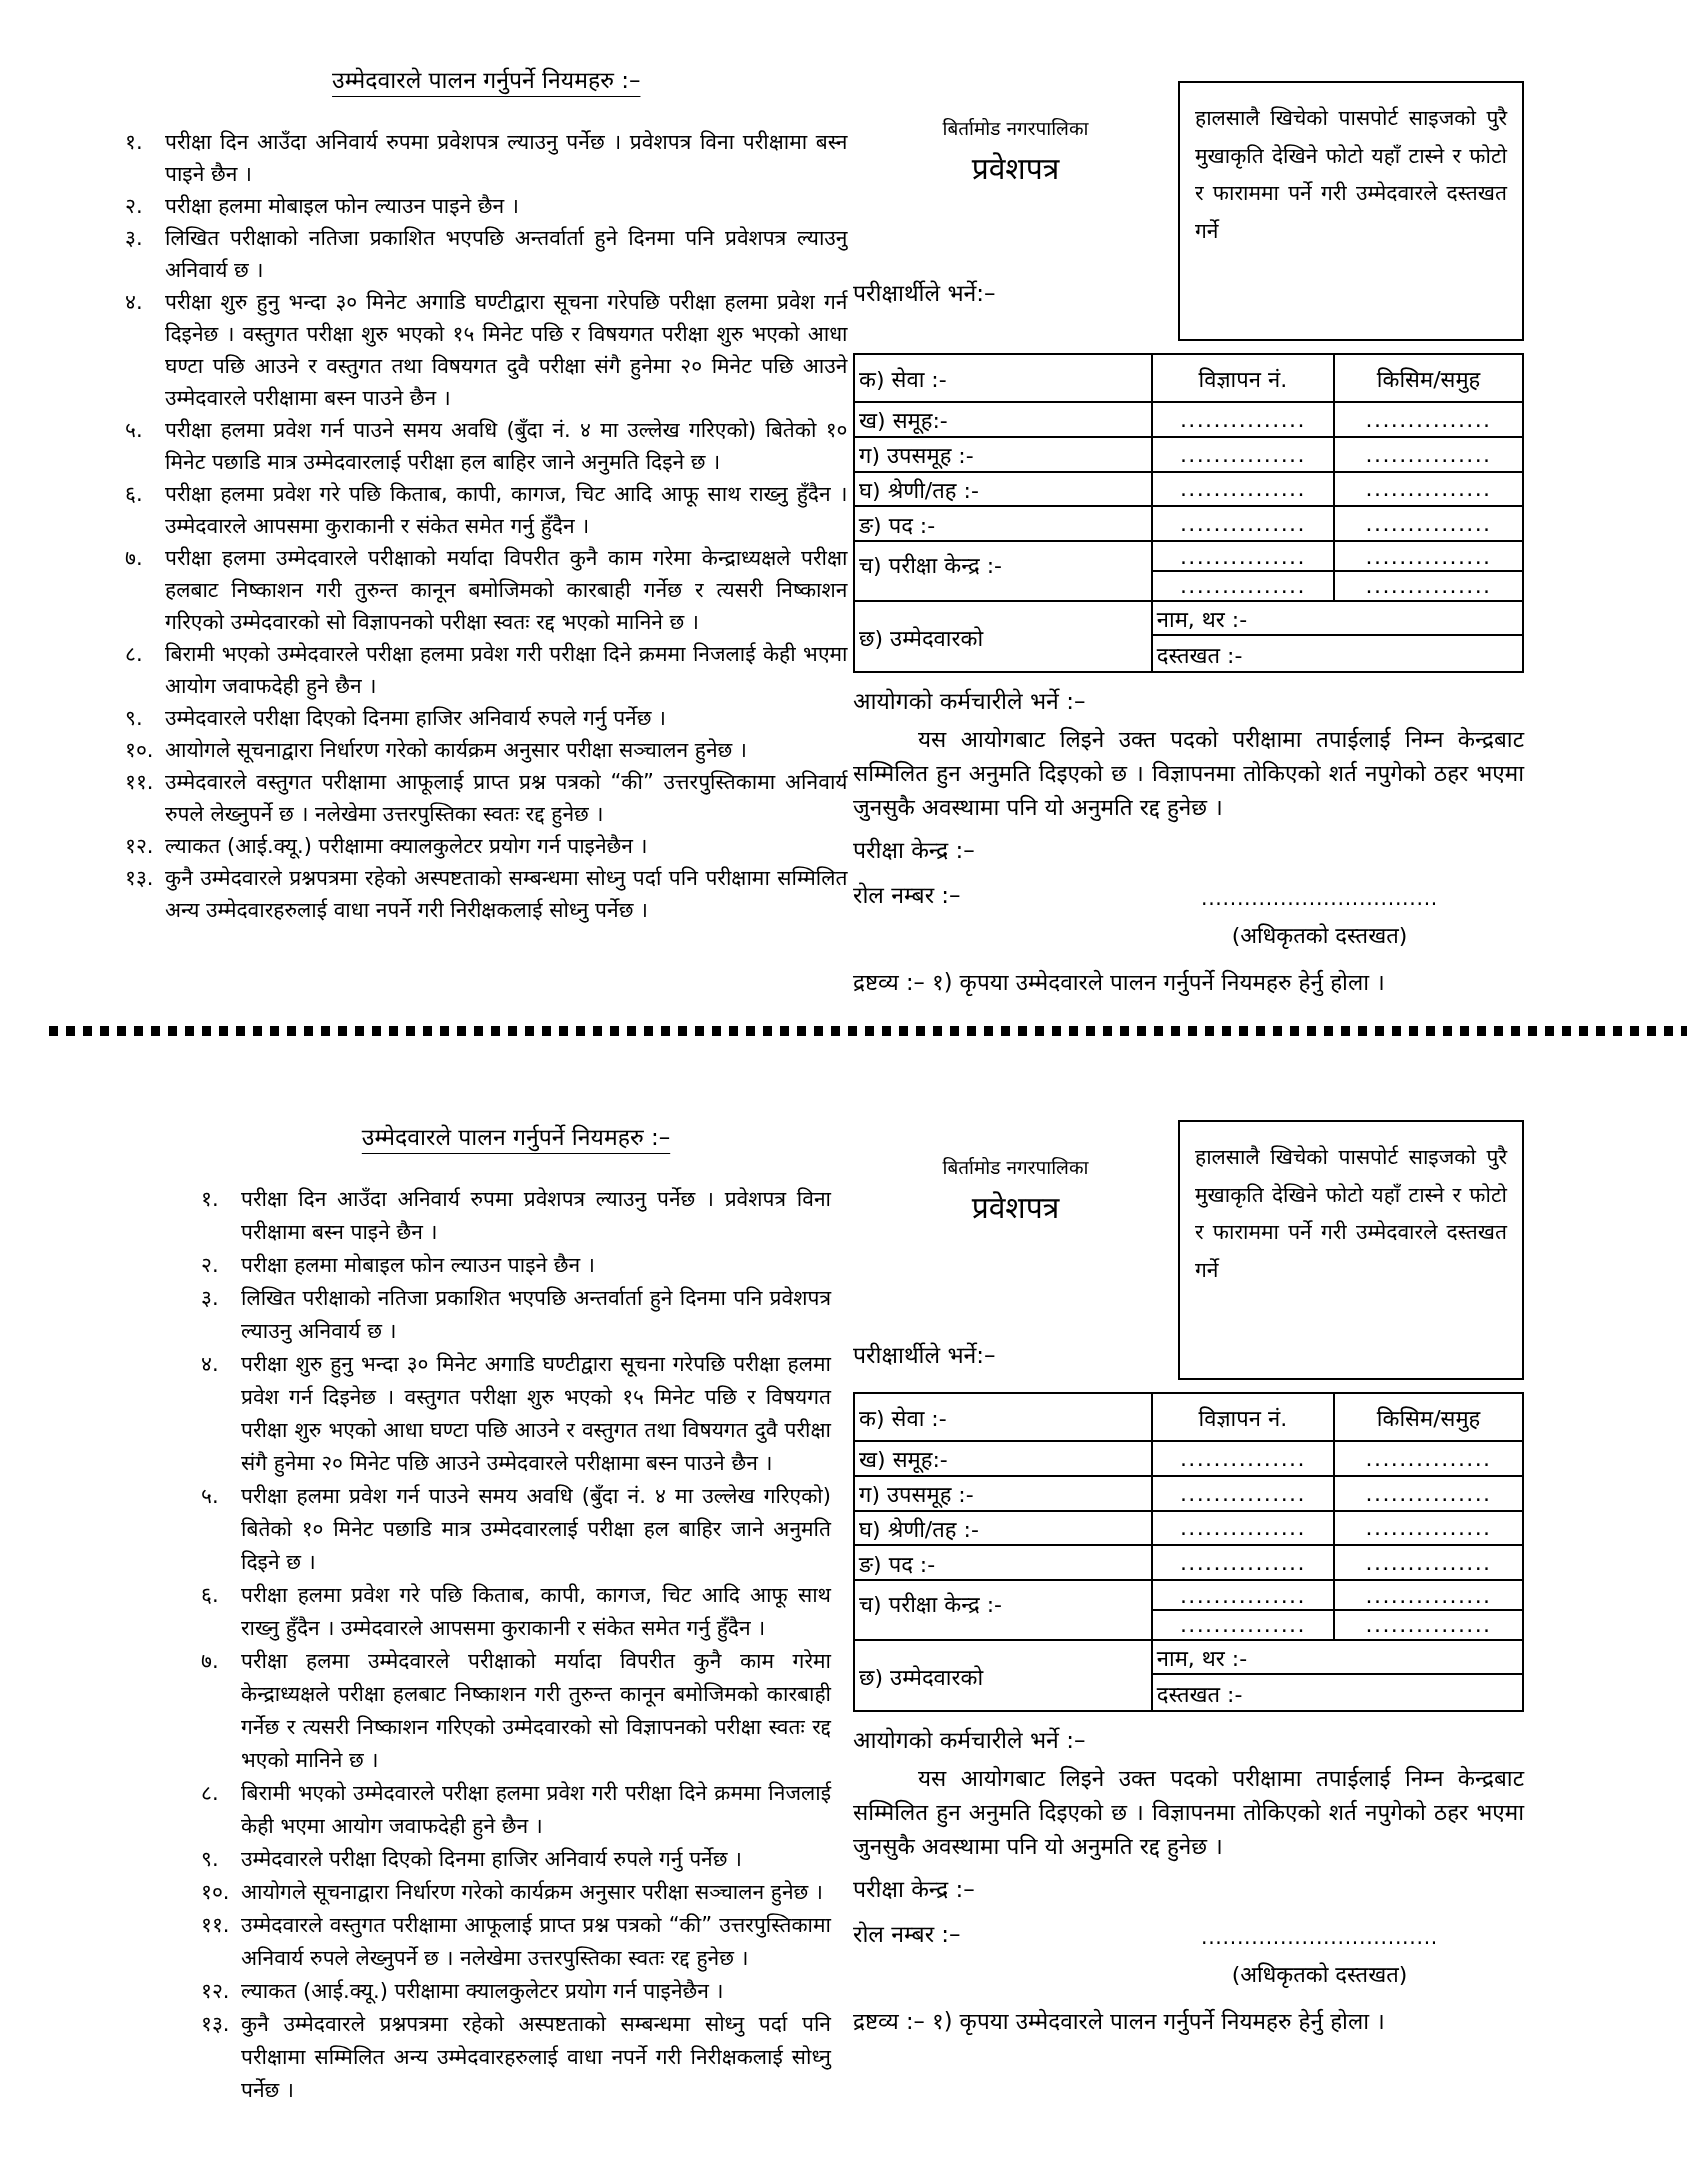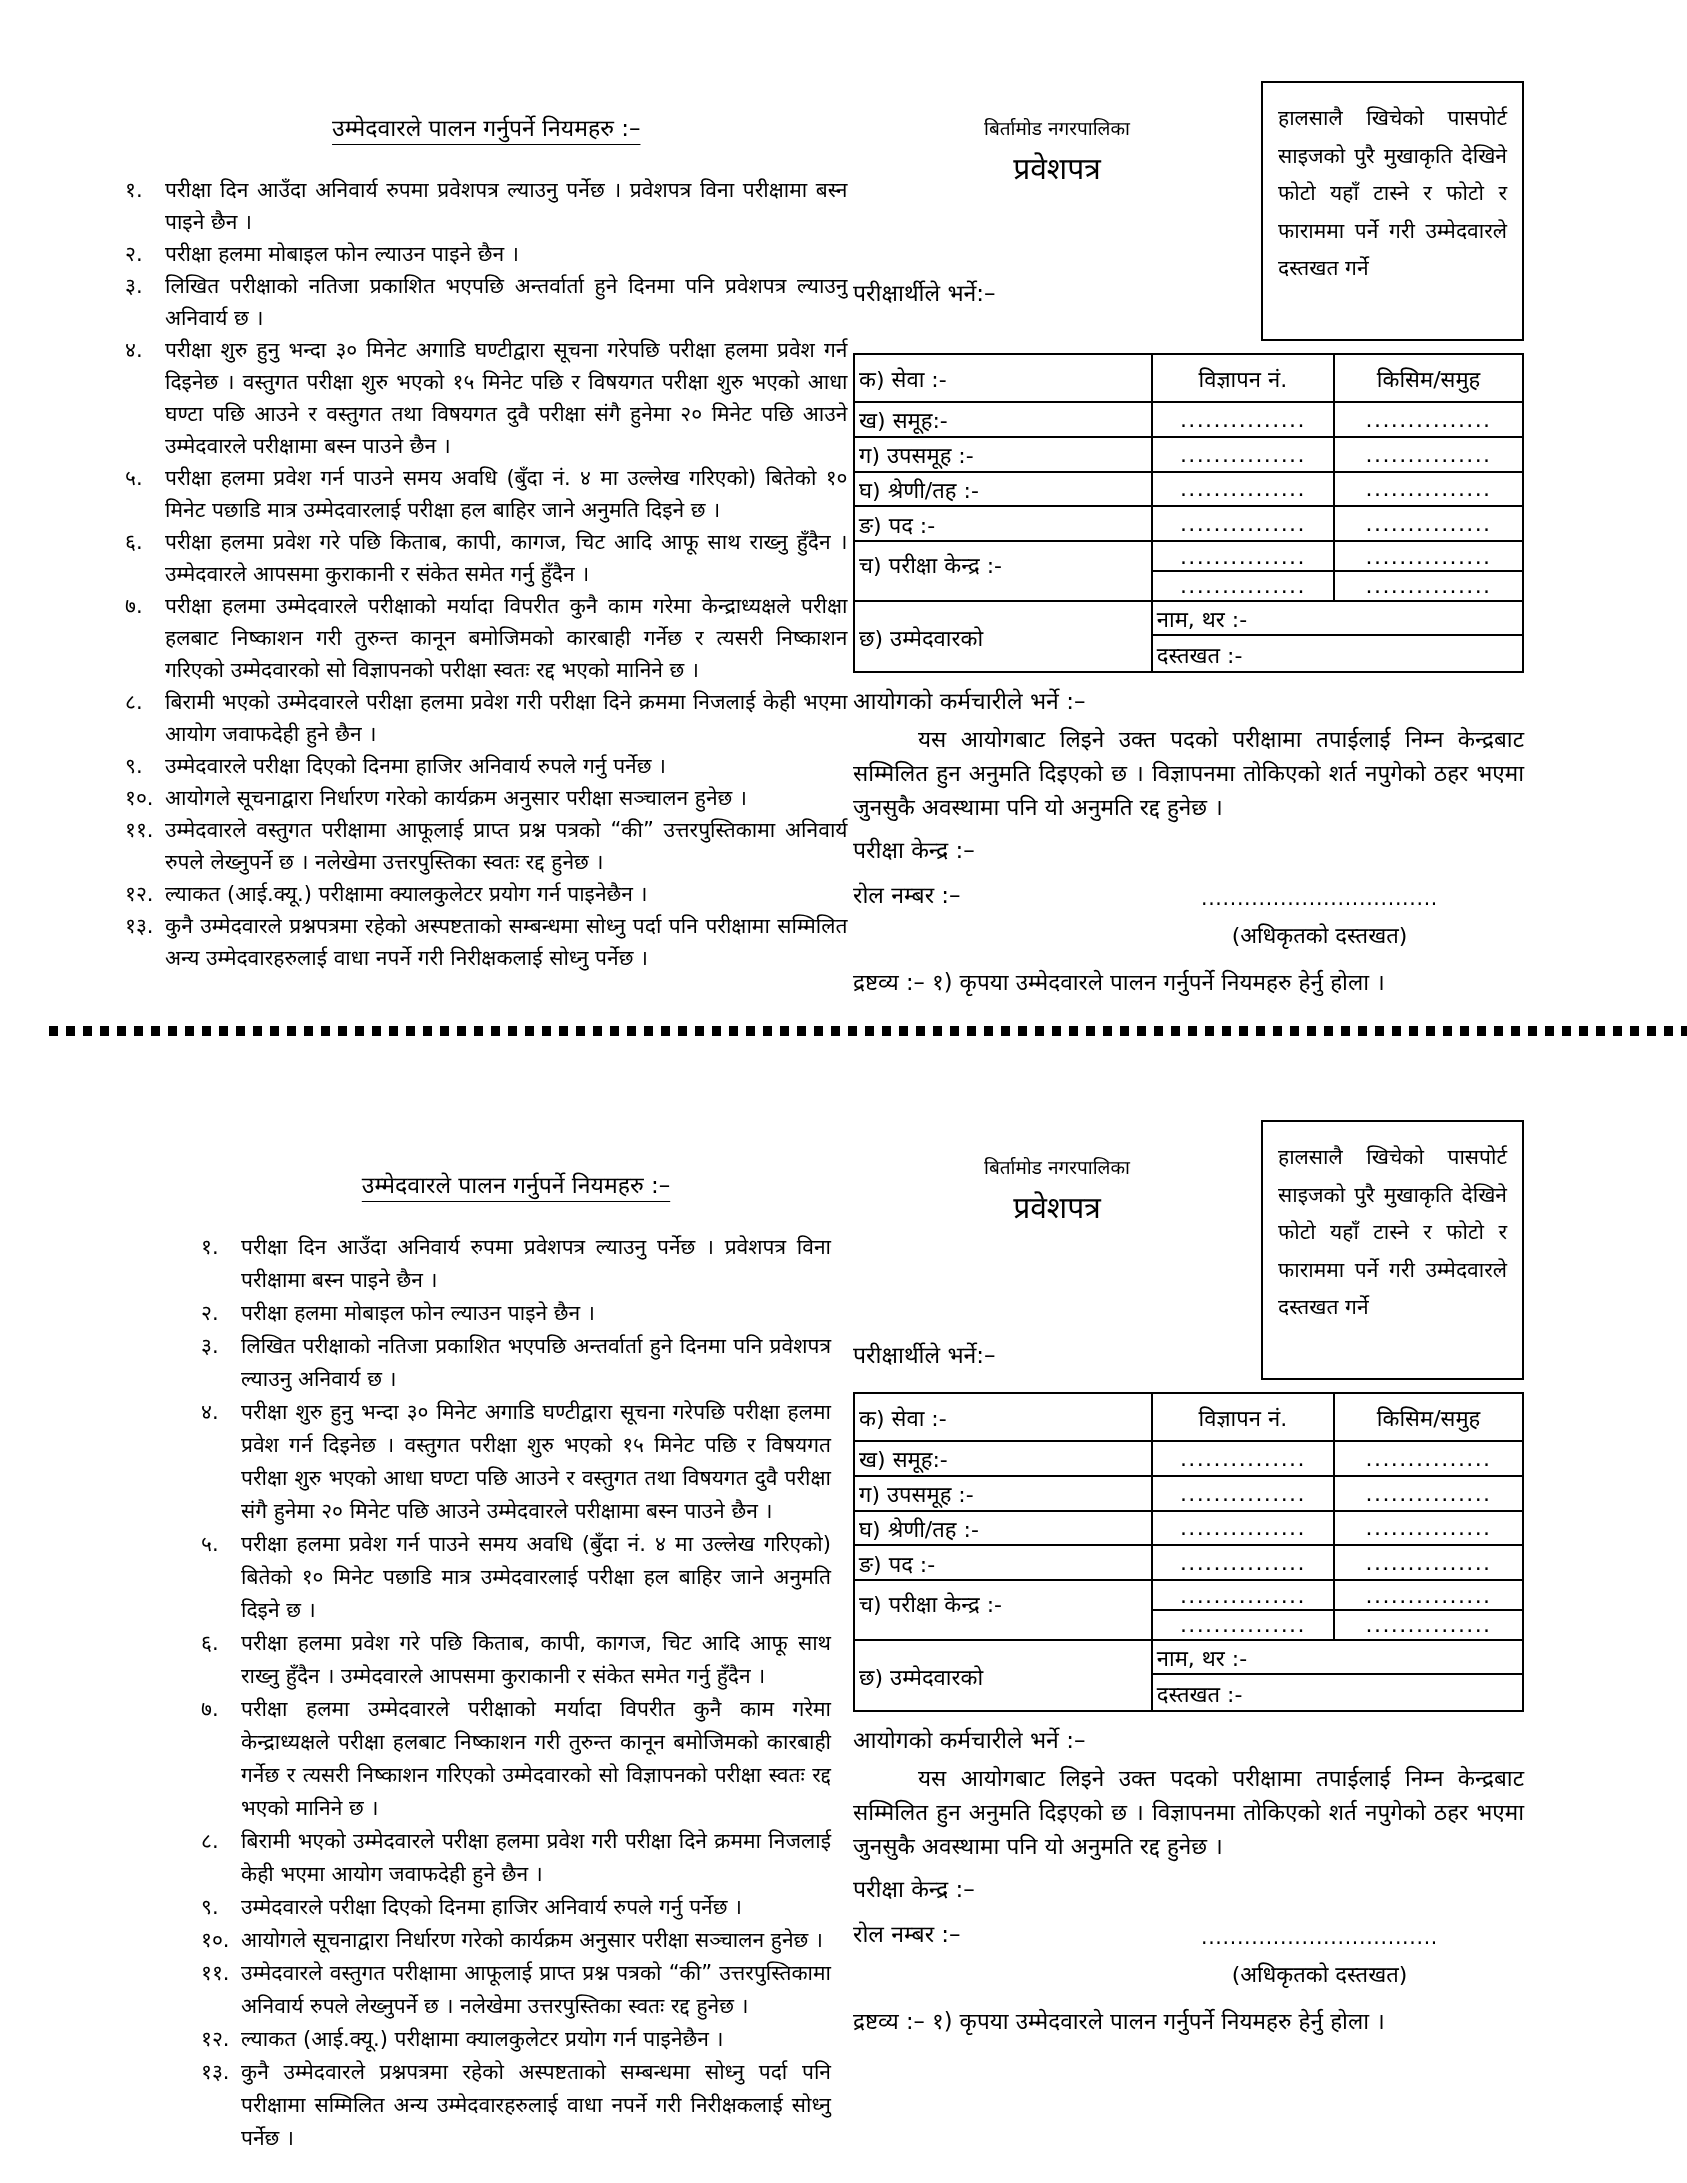--- a/index.html
+++ b/index.html
@@ -6,21 +6,21 @@
   body{
     width:1687px;height:2183px;background:#ffffff;color:#000;
     font-family:"DejaVu Sans","Liberation Serif",sans-serif;
     position:relative;overflow:hidden;
   }
   .half{display:flex;box-sizing:border-box;}
   .half-1{height:1022px;padding-top:63px;}
   .half-2{height:1134px;padding-top:80px;}
 
   
-  .col-left{box-sizing:border-box;margin-top:48px;}
+  .col-left{box-sizing:border-box;}
   .half-1 .col-left{flex:0 0 853px;padding-left:125px;padding-right:5.5px;}
   .half-2 .col-left{flex:0 0 853px;padding-left:201px;padding-right:22px;}
   .rules-heading{
     font-size:23px;font-weight:normal;text-align:center;margin:0 0 31px 0;
     text-decoration:underline;text-underline-offset:8.2px;text-decoration-thickness:1.4px;
   }
   .rules{list-style:none;margin:0;padding:0;}
   .rule{display:flex;font-size:21px;line-height:32px;}
   .half-2 .rule{line-height:33px;}
   .rule-num{flex:0 0 40px;}
@@ -30,21 +30,21 @@
   .col-right{flex:0 0 671px;box-sizing:border-box;}
   .head-row{display:flex;margin-top:17.7px;}
   .half-2 .head-row{margin-top:0;}
   .head-left{flex:1;display:flex;flex-direction:column;}
   .title-block{text-align:center;margin-top:35px;}
   .muni{font-size:19px;line-height:1.3;}
   .card-title{font-size:30px;margin-top:6.8px;}
   .fill-label{font-size:23px;margin-top:auto;margin-bottom:33px;}
   .half-2 .fill-label{margin-bottom:9.5px;}
   .photo-box{
-    width:263px;min-height:260px;border:2.7px solid #000;
+    width:346px;min-height:260px;border:2.7px solid #000;
     box-sizing:border-box;padding:17.7px 15px;
   }
   .photo-box p{margin:0;font-size:21px;line-height:1.78;text-align:justify;}
 
   
   table.fill{border-collapse:collapse;width:100%;margin-top:12.3px;table-layout:fixed;}
   table.fill td{border:2px solid #000;font-size:22px;vertical-align:middle;padding:1.4px 4.1px;}
   table.fill{border:2.7px solid #000;}
   td.lbl{padding-left:15px;}
   td.ctr{text-align:center;}

